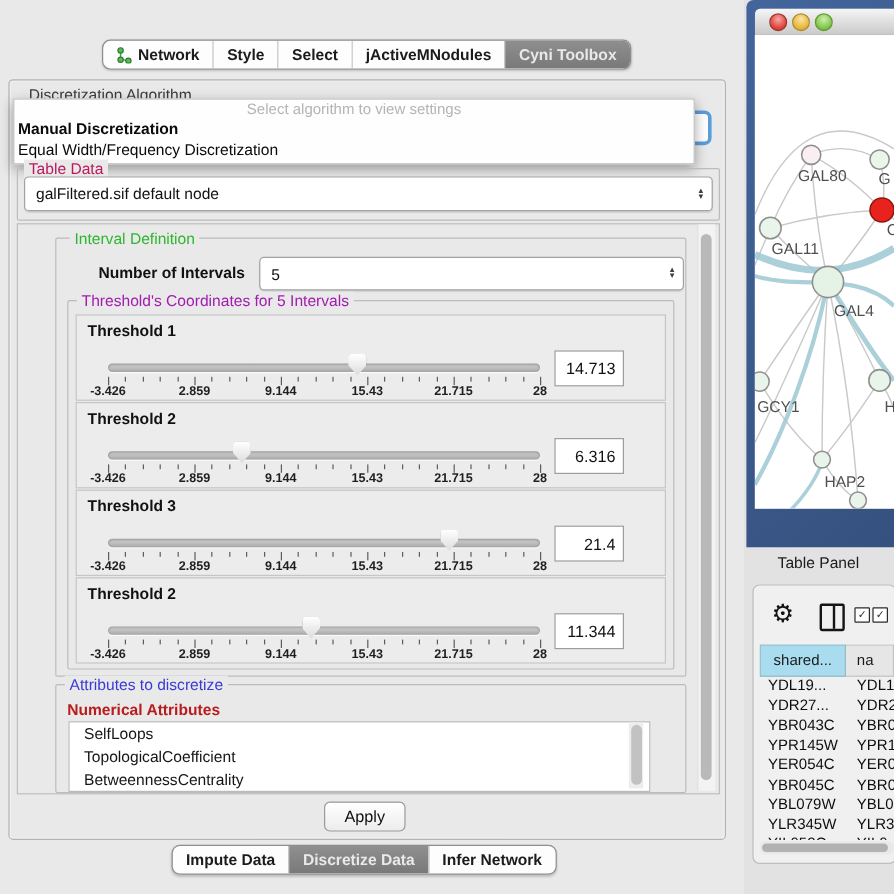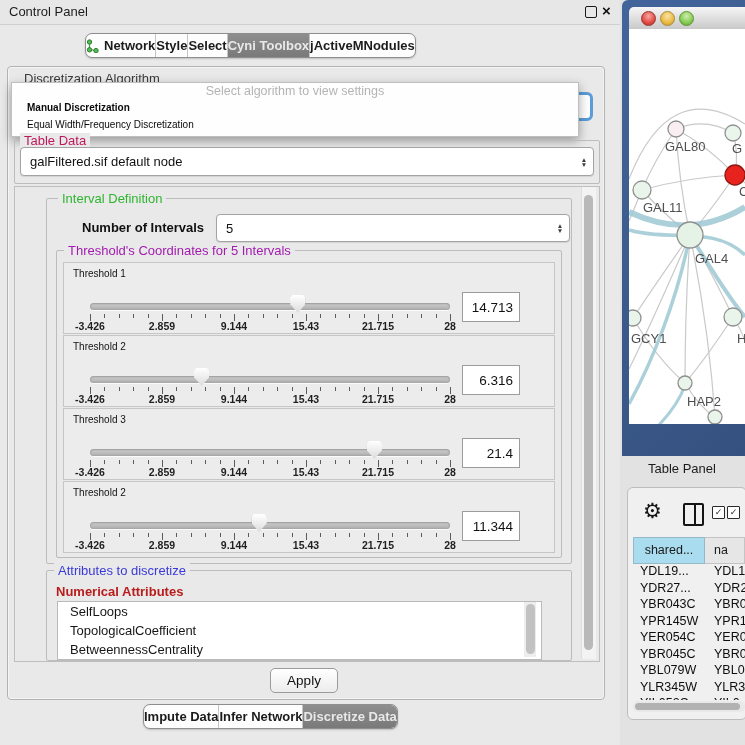--- a/index.html
+++ b/index.html
@@ -5,39 +5,39 @@
   html,body{margin:0;padding:0}
   body{width:745px;height:745px;overflow:hidden;font-family:"Liberation Sans",sans-serif;background:#E5E5E5;-webkit-font-smoothing:antialiased}
   #root{position:relative;width:745px;height:745px;background:#E9E9E9}
   .abs{position:absolute}
   
   .titlebar{left:0;top:0;width:620px;height:24px;background:#E7E7E7;border-bottom:1px solid #CFCFCF}
   .titlebar .t{position:absolute;left:9px;top:4px;font-size:13px;color:#1c1c1c}
   .float-ic{position:absolute;left:585px;top:6px;width:10px;height:10px;border:1.6px solid #1a1a1a;border-radius:2px;background:transparent}
   .close-ic{position:absolute;left:602px;top:2px;font-size:15px;font-weight:900;color:#111}
   .seg{display:flex;background:#FDFDFD;border:1px solid #8E8E8E;border-radius:7px;overflow:hidden;box-shadow:0 1px 2px rgba(0,0,0,.18)}
-  .seg .s{padding:0 0;line-height:23px;font-size:13px;font-weight:700;color:#1b1b1b;border-right:1px solid #C6C6C6;display:flex;align-items:center;gap:5px;white-space:nowrap}
+  .seg .s{padding:0 11px;line-height:23px;font-size:13px;font-weight:700;color:#1b1b1b;border-right:1px solid #C6C6C6;display:flex;align-items:center;gap:5px;white-space:nowrap}
   .seg .s:last-child{border-right:none}
   .seg .s.sel{background:linear-gradient(#8F8F8F,#797979);color:#E9E9E9}
   .outerpanel{left:7px;top:66px;width:596px;height:632px;border:1px solid #B3B3B3;border-radius:4px;background:#E9E9E9;box-shadow:inset 0 0 0 1px #F4F4F4}
   .grp{position:absolute;border:1px solid #BCBCBC;border-radius:2px}
   .gt{position:absolute;background:#E9E9E9;padding:0 4px;font-size:13px;white-space:nowrap}
   .combo{position:absolute;background:#fff;border:1px solid #A3A3A3;border-radius:4px;display:flex;align-items:center;font-size:13px;color:#111;box-shadow:0 1px 1px rgba(0,0,0,.10)}
   .combo .ctext{flex:1;padding:0 9px;white-space:nowrap;overflow:hidden}
   .combo .stepper{width:18px;display:flex;flex-direction:column;align-items:center;justify-content:center;color:#3d3d3d;font-size:6.5px;line-height:5px}
   .focusring{position:absolute;background:#fff;border:3px solid #5B9DD9;border-radius:6px}
   .popup{position:absolute;left:11px;top:82px;width:566px;height:53px;background:#FEFEFE;border:1px solid #BFBFBF;box-shadow:0 4px 10px rgba(0,0,0,.35)}
   .popup .hint{height:16px;line-height:17px;text-align:center;font-size:12.5px;color:#B4B4B4}
-  .popup .opt{height:17px;line-height:17px;padding-left:15px;font-size:10px;color:#0a0a0a;white-space:nowrap}
+  .popup .opt{height:17px;line-height:17px;padding-left:3px;font-size:13px;color:#0a0a0a;white-space:nowrap}
   .popup .opt.bold{font-weight:700}
   .scrollpanel{left:14px;top:186px;width:584px;height:474px;border:1px solid #BEBEBE;background:#E9E9E9}
   .vsb{position:absolute;background:#F3F3F3;border-left:1px solid #DEDEDE}
   .vsb .th{position:absolute;left:2px;width:9px;border-radius:5px;background:#B9B9B9}
   .thp{position:absolute;left:63px;width:490px;height:70px;border:1px solid #C6C6C6;background:#ECECEC}
-  .thp .thlabel{position:absolute;left:9px;top:5px;font-size:10px;font-weight:400;color:#111}
+  .thp .thlabel{position:absolute;left:9px;top:5px;font-size:13px;font-weight:700;color:#111}
   .thp .track{position:absolute;left:26px;top:40px;width:360px;height:7px;border-radius:4px;background:linear-gradient(#D6D6D6,#A8A8A8);box-shadow:inset 0 1px 2px rgba(0,0,0,.30),0 1px 0 rgba(255,255,255,.8)}
   .thp .thumb{position:absolute;top:32px;width:15px;height:18px;background:linear-gradient(#FFFFFF,#DCDCDC);clip-path:polygon(14% 0,86% 0,100% 16%,100% 52%,50% 100%,0 52%,0 16%);filter:drop-shadow(0 0 1px #787878)}
   .thp .ticks{position:absolute;left:26px;top:51px;width:360px;height:8px}
   .thp .tick{position:absolute;top:0;width:1px;background:#5c5c5c}
   .thp .tlabels{position:absolute;left:26px;top:57px;width:360px;height:12px}
   .thp .tl{position:absolute;transform:translateX(-50%);font-size:10.5px;font-weight:700;color:#1f1f1f;white-space:nowrap}
   .thp .vbox{position:absolute;left:398px;top:29px;width:58px;height:30px;background:#fff;border:1px solid #9C9C9C;font-size:13.5px;color:#111;text-align:right;line-height:30px;padding-right:6px;box-sizing:border-box}
   .wlist{position:absolute;background:#fff;border:1px solid #BABABA;overflow:hidden}
   .wlist .li{height:19px;line-height:19px;font-size:13px;color:#161616;padding-left:12px;white-space:nowrap}
   .btn{position:absolute;background:linear-gradient(#FFFFFF,#ECECEC);border:1px solid #9B9B9B;border-radius:5px;font-size:13.5px;color:#111;text-align:center}
@@ -62,48 +62,43 @@
   .ntable .c2{flex:1;padding-left:9px;white-space:nowrap;overflow:hidden}
   .hsb{position:absolute;left:633px;top:701px;width:112px;height:11px;background:#E9E9E9;border-radius:5px}
   .hsb .th{position:absolute;left:2px;top:2px;width:105px;height:7px;border-radius:4px;background:#B2B2B2}
   svg text{font-family:"Liberation Sans",sans-serif}
 </style>
 </head>
 <body>
 
 <div id="root">
 
-  <div class="abs titlebar">
-    <span class="t">Control Panel</span>
-    <span class="float-ic"></span>
-    <span class="close-ic">×</span>
-  </div>
 
   <div class="abs" style="left:85px;top:33px">
     <div class="seg" id="topTabs">
         <div class="s">
           <svg width="13" height="14" viewBox="0 0 13 14">
             <path d="M3.5 3.5 L3.5 10.5 M3.5 10.5 L9.5 11.5" stroke="#3F9E3F" stroke-width="1.2" fill="none"></path>
             <circle cx="3.5" cy="3" r="2.2" fill="#57B957" stroke="#2E7D2E"></circle>
             <circle cx="3.5" cy="10.8" r="2.2" fill="#57B957" stroke="#2E7D2E"></circle>
             <circle cx="10" cy="11.6" r="2.2" fill="#57B957" stroke="#2E7D2E"></circle>
           </svg>
           <span>Network</span>
         </div>
         <div class="s">
           <span>Style</span>
         </div>
         <div class="s">
           <span>Select</span>
         </div>
+        <div class="s">
+          <span>jActiveMNodules</span>
+        </div>
         <div class="s sel">
           <span>Cyni Toolbox</span>
-        </div>
-        <div class="s">
-          <span>jActiveMNodules</span>
         </div>
       </div>
   </div>
 
   <div class="abs outerpanel"></div>
 
   <span class="abs gt" style="left:20px;top:71px;color:#3b3b3b">Discretization Algorithm</span>
   <div class="abs focusring" style="left:20px;top:92px;width:567px;height:23px"></div>
 
   <div class="popup">
@@ -324,25 +319,25 @@
     <div class="th" style="top:2px;height:50px;background:#C2C2C2"></div>
   </div>
 
   <div class="btn" style="left:270px;top:668px;width:66px;height:23px;line-height:23px">Apply</div>
 
   <div class="abs" style="left:143px;top:704px">
     <div class="seg" id="bottomTabs">
         <div class="s">
           <span>Impute Data</span>
         </div>
-        <div class="s">
-          <span>Infer Network</span>
-        </div>
         <div class="s sel">
           <span>Discretize Data</span>
+        </div>
+        <div class="s">
+          <span>Infer Network</span>
         </div>
       </div>
   </div>
 
   <div class="abs rightbg"></div>
 
   <div class="abs netframe">
     <div class="mactitle">
       <span class="dot" style="left:12px;background:radial-gradient(circle at 50% 32%,#F6A9A2,#E14840 62%,#A83630);border:1px solid #9C332C"></span>
       <span class="dot" style="left:31px;background:radial-gradient(circle at 50% 32%,#FBE3A6,#E9B93F 62%,#BE9235);border:1px solid #AC8A34"></span>

